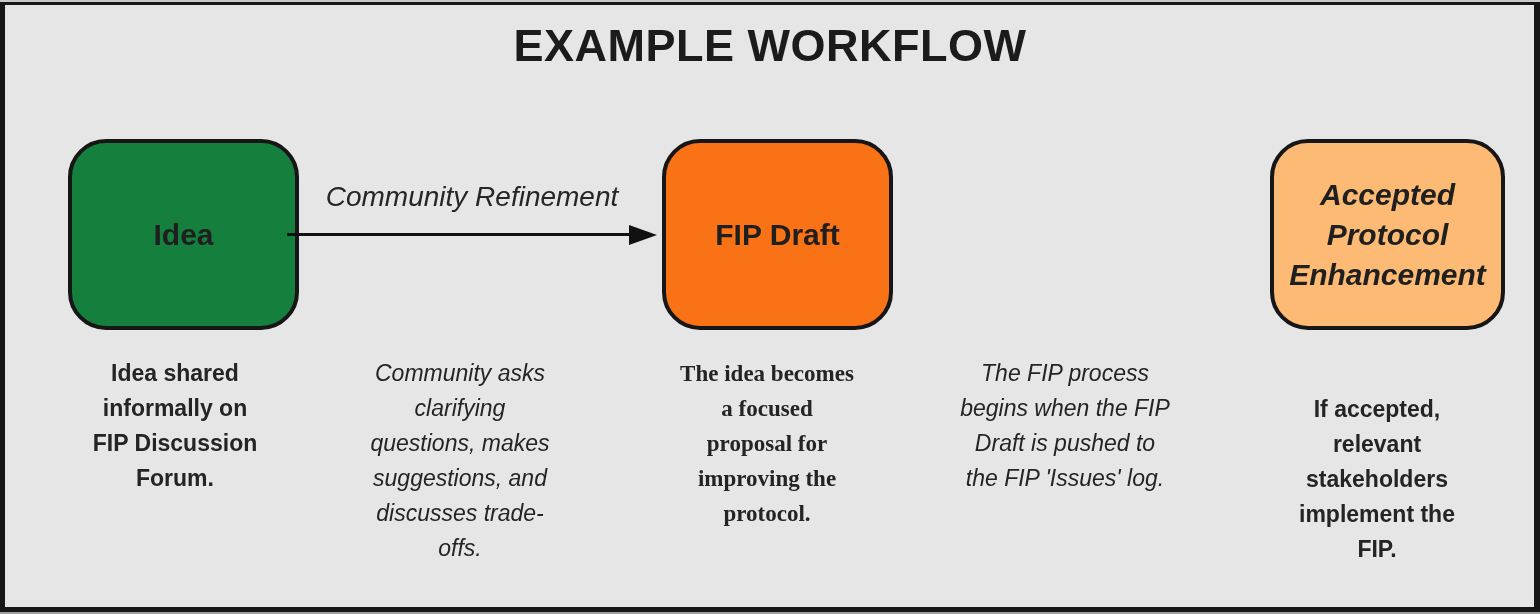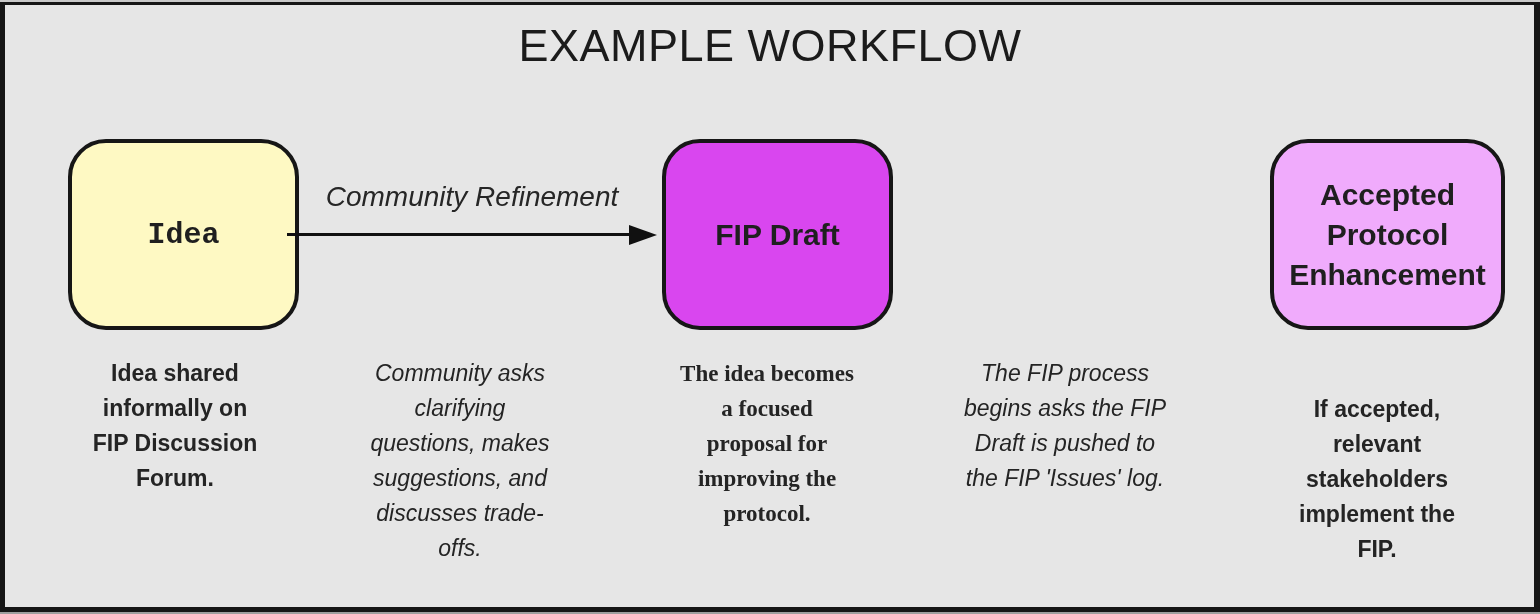--- a/index.html
+++ b/index.html
@@ -41,21 +41,21 @@
     background: #9e9e9e;
     z-index: 6;
   }
   .title {
     position: absolute;
     top: 20px;
     left: 0;
     width: 100%;
     text-align: center;
     font-size: 45px;
-    font-weight: normal;
+    font-weight: bold;
     letter-spacing: 0.5px;
     color: #1b1b1b;
     margin: 0;
   }
   .node {
     position: absolute;
     top: 139px;
     width: 207px;
     height: 183px;
     border: 4px solid #161616;
@@ -129,41 +129,41 @@
 </style>
 </head>
 <body>
 
 <div class="canvas">
 
   <div class="top-hairline"></div>
 
   <h1 class="title">EXAMPLE WORKFLOW</h1>
 
-  <div class="node node-1" style="background: #fef9c3; font-family: Liberation Mono, monospace;">
+  <div class="node node-1" style="background: #15803d;">
     <span>Idea</span>
   </div>
 
   <div class="edge edge-1">
     <div class="edge-label">Community Refinement</div>
     <div class="edge-line"></div>
     <div class="edge-head"></div>
   </div>
 
-  <div class="node node-2" style="background: #d946ef;">
+  <div class="node node-2" style="background: #f97316;">
     <span>FIP Draft</span>
   </div>
 
 
-  <div class="node node-3" style="background: #f0abfc;">
+  <div class="node node-3" style="background: #fdba74; font-style: italic;">
     <span>Accepted Protocol Enhancement</span>
   </div>
 
   <div class="desc desc-1 bold">Idea shared informally on FIP Discussion Forum.</div>
   <div class="desc desc-2 italic">Community asks clarifying questions, makes suggestions, and discusses trade-offs.</div>
   <div class="desc desc-3 bold">The idea becomes a focused proposal for improving the protocol.</div>
-  <div class="desc desc-4 italic">The FIP process begins asks the FIP Draft is pushed to the FIP 'Issues' log.</div>
+  <div class="desc desc-4 italic">The FIP process begins when the FIP Draft is pushed to the FIP 'Issues' log.</div>
   <div class="desc desc-5 bold">If accepted, relevant stakeholders implement the FIP.</div>
 
   <div class="frame"></div>
   <div class="bottom-hairline"></div>
 
 </div>
 
 </body></html>

